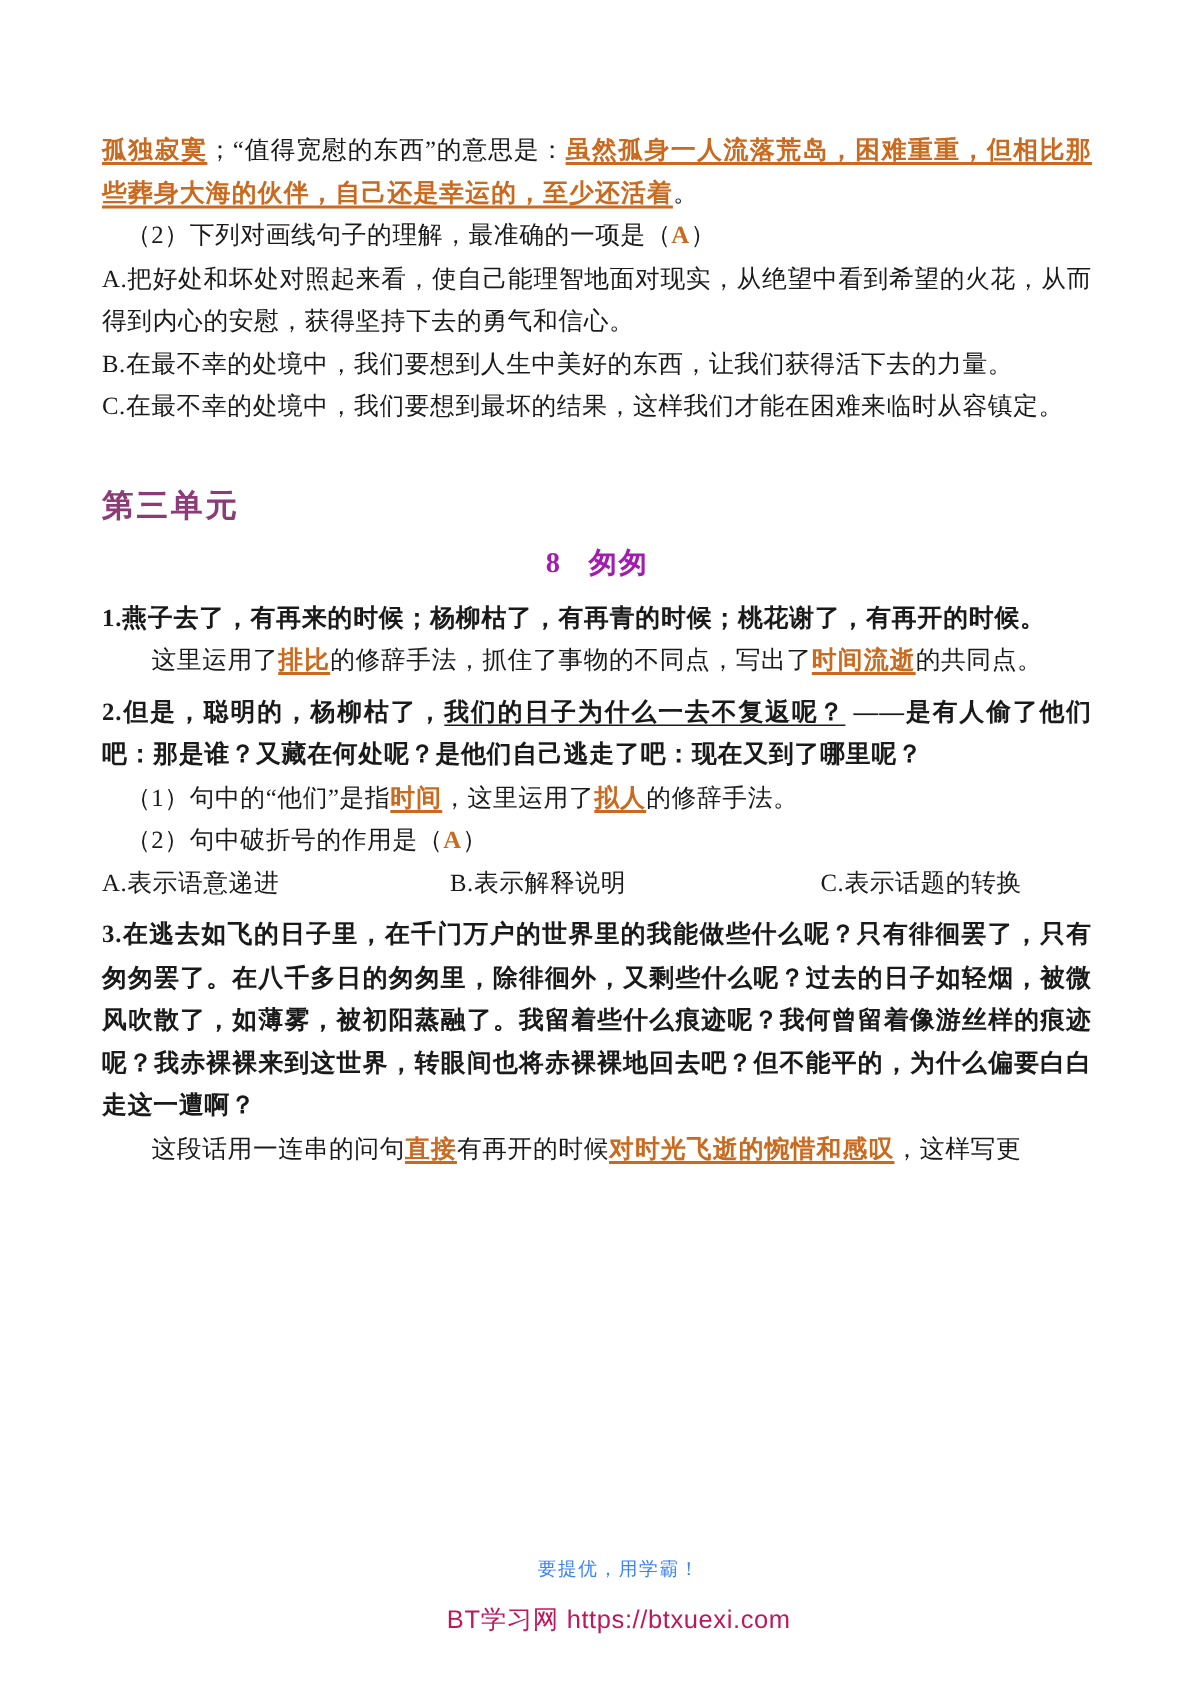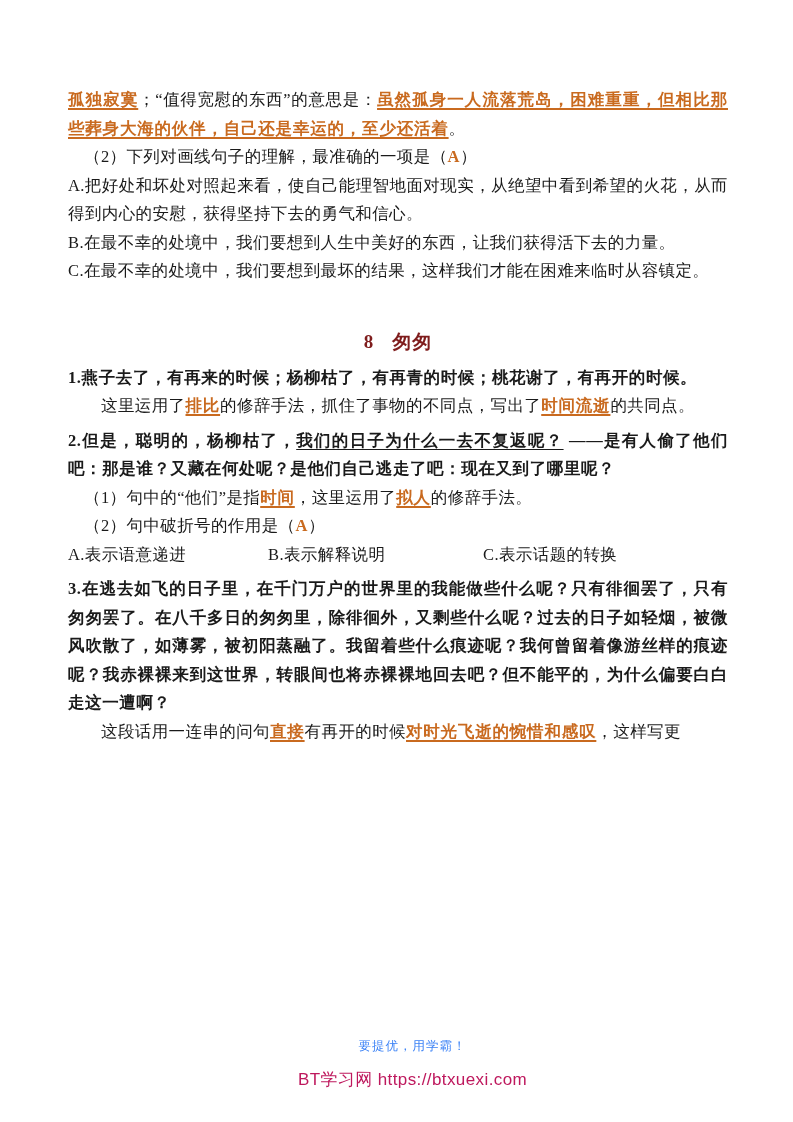--- a/index.html
+++ b/index.html
@@ -81,40 +81,41 @@
   
   .unit-heading {
     color: #8d3b78;
     font-size: 21px;
     font-weight: bold;
     letter-spacing: 2px;
     margin: 0;
     line-height: 34px;
   }
   .lesson-title {
-    color: #7f1d1d;
+    color: #a21caf;
     font-size: 19px;
     font-weight: bold;
     text-align: center;
     letter-spacing: 1px;
     line-height: 32px;
     margin: 0;
   }
   .lesson-title .num { margin-right: 18px; }
 
   
   .sp-lg  { height: 34px; }
   .sp-sm  { height: 6px; }
 
   
   .opt-row {
     font-size: 16.5px;
     line-height: 28.5px;
     letter-spacing: 0.4px;
     display: flex;
+    gap: 32px;
   }
   .opt-row .opt { white-space: nowrap; }
   .opt-row .opt:nth-child(1) { width: 200px; }
   .opt-row .opt:nth-child(2) { width: 215px; }
 
   
   .footer-slogan {
     position: absolute;
     left: 0; right: 0;
     top: 1038px;
@@ -144,20 +145,21 @@
     <p class="para bold-kai"><span class="ink">孤独寂寞</span><span class="plain">；“值得宽慰的东西”的意思是：</span><span class="ink">虽然孤身一人流落荒岛，困难重重，但相比那些葬身大海的伙伴，自己还是幸运的，至少还活着</span><span class="plain">。</span></p>
 
     <p class="para plain indent-half"><span>（2）下列对画线句子的理解，最准确的一项是（</span><span class="ink-nound">A</span><span>）</span></p>
 
     <p class="para plain">A.把好处和坏处对照起来看，使自己能理智地面对现实，从绝望中看到希望的火花，从而得到内心的安慰，获得坚持下去的勇气和信心。</p>
     <p class="para plain">B.在最不幸的处境中，我们要想到人生中美好的东西，让我们获得活下去的力量。</p>
     <p class="para plain">C.在最不幸的处境中，我们要想到最坏的结果，这样我们才能在困难来临时从容镇定。</p>
 
     <div class="sp-lg"></div>
 
+    <p class="unit-heading">第三单元</p>
 
     <div class="sp-sm"></div>
 
     <p class="lesson-title"><span class="num">8</span><span>匆匆</span></p>
 
     <div class="sp-sm"></div>
 
     <p class="para bold-kai"><span>1.</span><span>燕子去了，有再来的时候；杨柳枯了，有再青的时候；桃花谢了，有再开的时候。</span></p>
 
     <p class="para plain indent"><span>这里运用了</span><span class="ink">排比</span><span>的修辞手法，抓住了事物的不同点，写出了</span><span class="ink">时间流逝</span><span>的共同点。</span></p>

